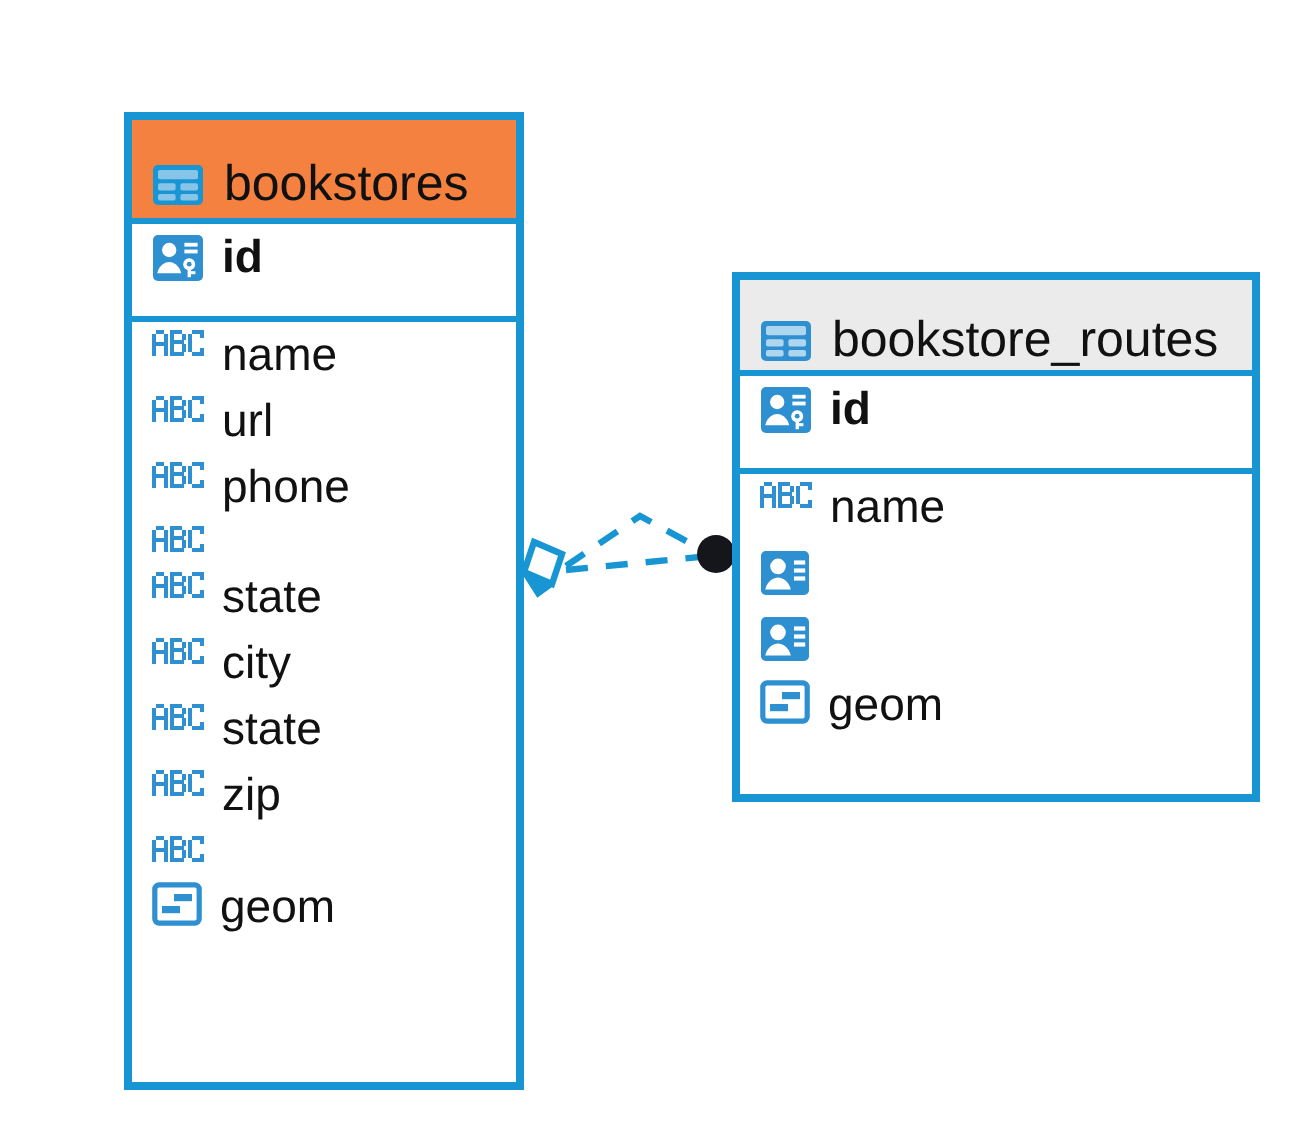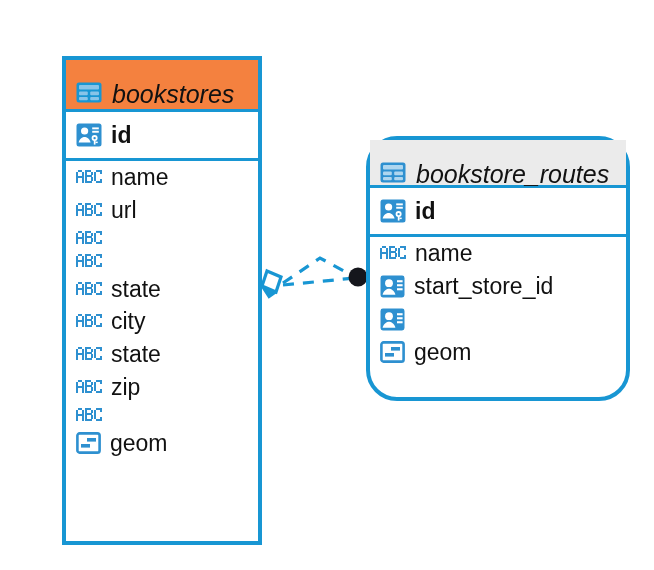--- a/index.html
+++ b/index.html
@@ -12,38 +12,37 @@
   }
   #canvas{position:absolute;inset:0;}
 
   .entity{
     position:absolute;
     background:#ffffff;
     border:4px solid var(--edge,#1896D3);
     box-sizing:border-box;
   }
   .entity-header{
-    display:flex;
+    display:flex;align-items:center;
     gap:10px;
     padding:22px 10px 6px 10px;
     border-bottom:3px solid var(--edge,#1896D3);
     box-sizing:border-box;
-    font-style:italic;
   }
   .entity-title{
     font-size:25px;
     color:#111111;
     line-height:1;
     white-space:nowrap;
   }
   .pk-section{
     border-bottom:3px solid var(--edge,#1896D3);
   }
   .field{
-    display:flex;align-items:center;
+    display:flex;
     gap:9px;
     padding:4px 10px;
     box-sizing:border-box;
   }
   .field-name{
     font-size:23px;
     color:#111111;
     line-height:1.08;
     white-space:nowrap;
   }
@@ -171,20 +170,21 @@
               <rect x="11" y="5" width="5" height="2"></rect>
             <rect x="15" y="7" width="2" height="4"></rect>
               <rect x="11" y="11" width="5" height="2"></rect>
             <rect x="20" y="0" width="6" height="2"></rect>
               <rect x="18" y="2" width="2" height="9"></rect>
             <rect x="20" y="11" width="6" height="2"></rect>
               <rect x="24" y="2" width="2" height="2"></rect>
             <rect x="24" y="9" width="2" height="2"></rect>
           </g>
         </svg>
+        <span class="field-name">phone</span>
       </div>
 
       <div class="field">
         <svg class="icon abc-ico" viewBox="0 0 26 15">
           <g fill="#2E90D0">
             <rect x="0" y="2" width="2" height="11"></rect>
               <rect x="6" y="2" width="2" height="11"></rect>
             <rect x="2" y="0" width="4" height="2"></rect>
               <rect x="2" y="6" width="4" height="2"></rect>
             <rect x="9" y="0" width="2" height="13"></rect>
@@ -321,21 +321,21 @@
           <rect x="1.4" y="1.4" width="22.2" height="19.2" rx="2.2" fill="#ffffff" stroke="#2E90D0" stroke-width="2.6"></rect>
           <rect x="11" y="6" width="9" height="3.6" fill="#2E90D0"></rect>
           <rect x="5" y="12" width="9" height="3.6" fill="#2E90D0"></rect>
         </svg>
         <span class="field-name">geom</span>
       </div>
 
     </div>
   </div>
 
-  <div class="entity" id="ent-routes" style="left:366px;top:136px;width:264px;height:265px;border-radius:31px;--edge:#1896D3;">
+  <div class="entity" id="ent-routes" style="left:366px;top:136px;width:264px;height:265px;--edge:#1896D3;">
 
     <div class="entity-header" style="background:#EBEBEB;height:48px;">
       <svg class="icon table-ico" viewBox="0 0 26 21">
         <rect x="0.5" y="0.5" width="25" height="20" rx="2.5" fill="#2E90D0"></rect>
         <rect x="3" y="3" width="20" height="4.6" rx="1" fill="#AED6EF"></rect>
         <rect x="3" y="9.6" width="8.8" height="3.6" rx="1" fill="#AED6EF"></rect>
         <rect x="14.2" y="9.6" width="8.8" height="3.6" rx="1" fill="#AED6EF"></rect>
         <rect x="3" y="15" width="8.8" height="3.3" rx="1" fill="#AED6EF"></rect>
         <rect x="14.2" y="15" width="8.8" height="3.3" rx="1" fill="#AED6EF"></rect>
       </svg>
@@ -386,21 +386,20 @@
 
       <div class="field">
         <svg class="icon fk-ico" viewBox="0 0 25 25">
           <rect x="0.5" y="1.5" width="24" height="22" rx="2.4" fill="#2E90D0"></rect>
           <circle cx="9" cy="9.2" r="3.9" fill="#ffffff"></circle>
           <path d="M 2.6 20.8 c 1 -4.3 4.3 -6 6.4 -6 c 2.1 0 5.4 1.7 6.4 6 Z" fill="#ffffff"></path>
           <rect x="17" y="6.2" width="5.6" height="2.1" fill="#ffffff"></rect>
           <rect x="17" y="10.2" width="5.6" height="2.1" fill="#ffffff"></rect>
           <rect x="17" y="14.2" width="5.6" height="2.1" fill="#ffffff"></rect>
         </svg>
-        <span class="field-name">start_store_id</span>
       </div>
 
       <div class="field">
         <svg class="icon fk-ico" viewBox="0 0 25 25">
           <rect x="0.5" y="1.5" width="24" height="22" rx="2.4" fill="#2E90D0"></rect>
           <circle cx="9" cy="9.2" r="3.9" fill="#ffffff"></circle>
           <path d="M 2.6 20.8 c 1 -4.3 4.3 -6 6.4 -6 c 2.1 0 5.4 1.7 6.4 6 Z" fill="#ffffff"></path>
           <rect x="17" y="6.2" width="5.6" height="2.1" fill="#ffffff"></rect>
           <rect x="17" y="10.2" width="5.6" height="2.1" fill="#ffffff"></rect>
           <rect x="17" y="14.2" width="5.6" height="2.1" fill="#ffffff"></rect>

